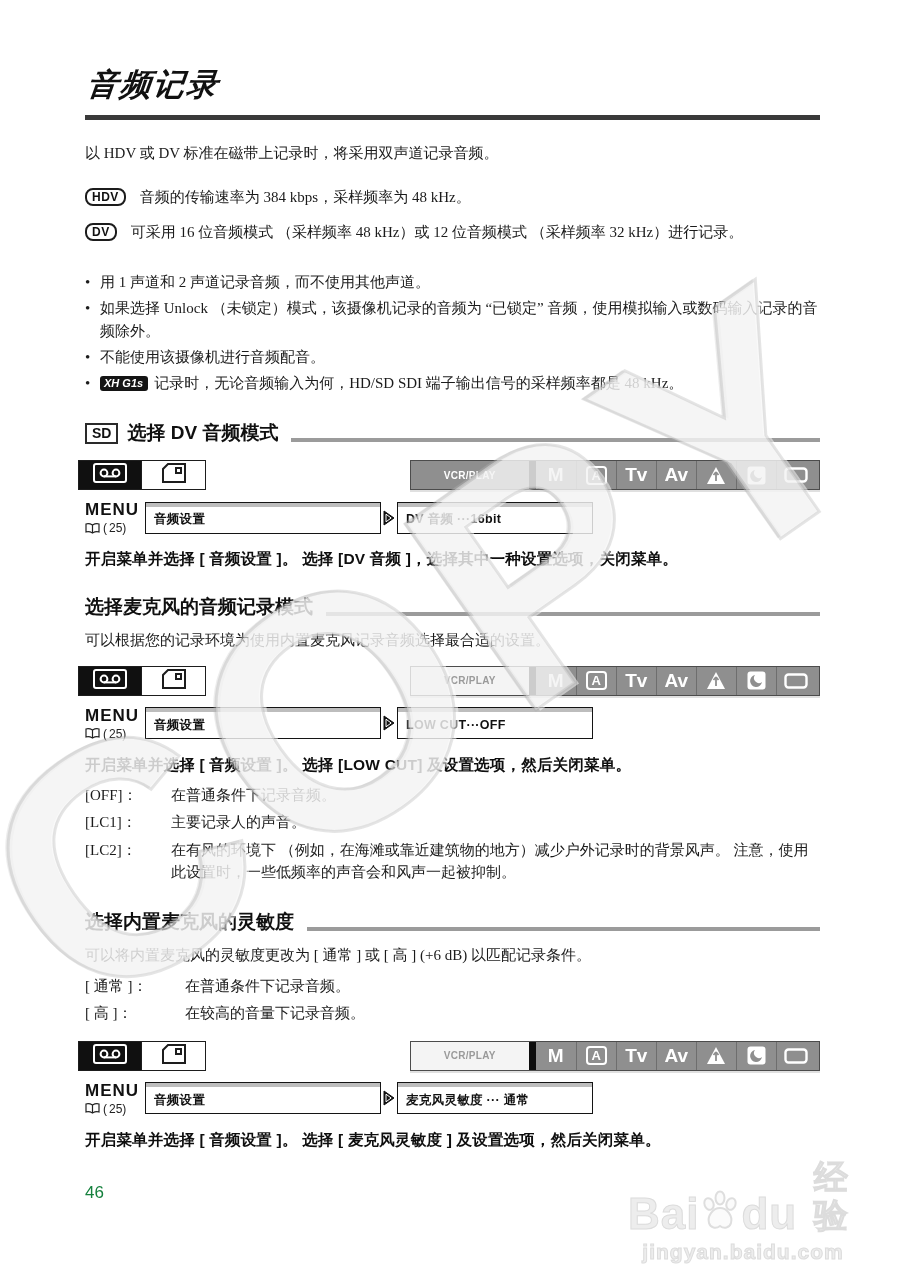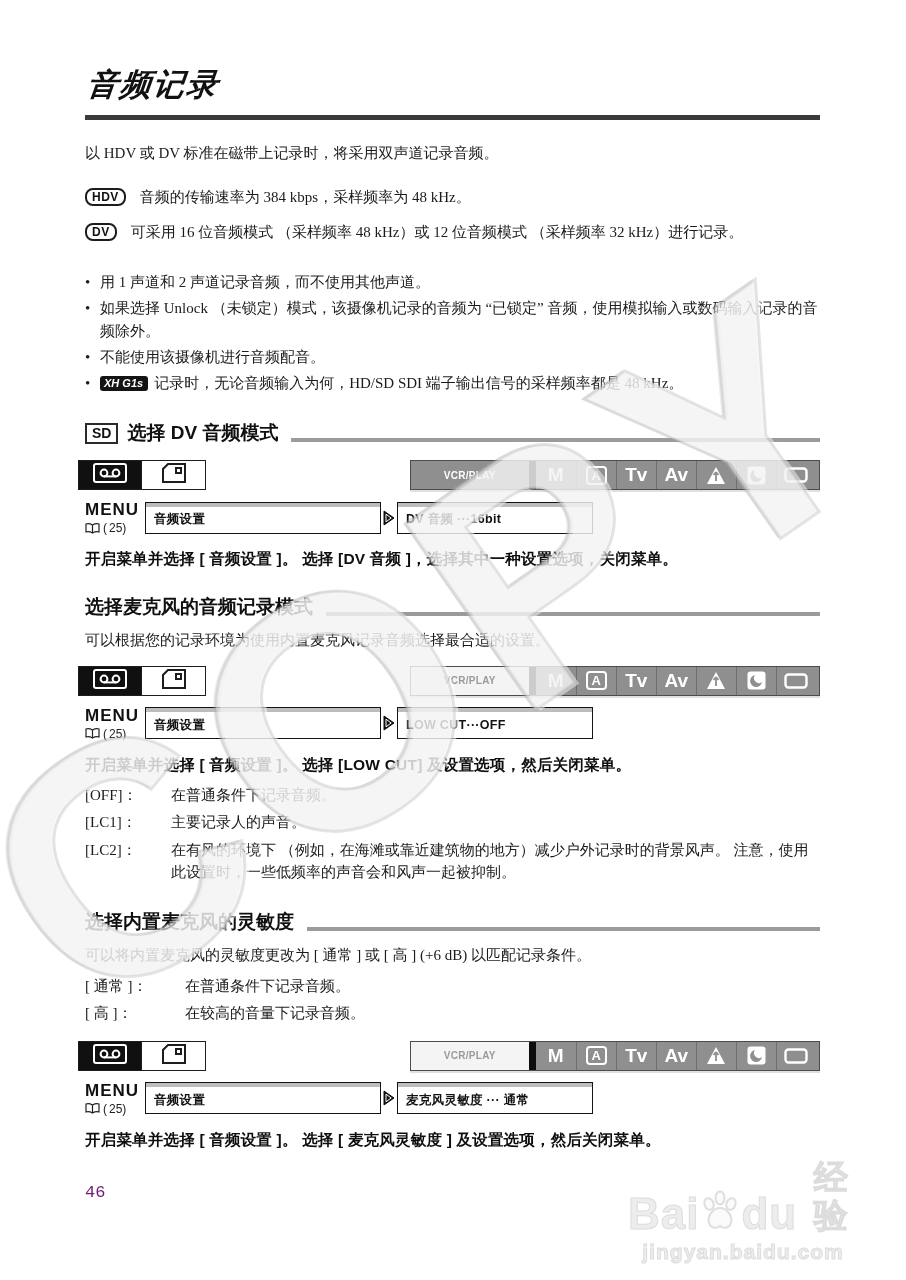--- a/index.html
+++ b/index.html
@@ -123,21 +123,21 @@
     transform:translate(-50%,-50%) rotate(-35deg);
     font-family:"Liberation Sans","DejaVu Sans",sans-serif;
     font-weight:bold; font-size:330px; letter-spacing:14px; text-align:center; line-height:400px;
     color:rgba(244,244,244,0.55);
     -webkit-text-stroke:3px rgba(170,170,170,0.30);
     text-shadow:3px 3px 0 rgba(255,255,255,0.5), -2px -2px 0 rgba(185,185,185,0.25);
     pointer-events:none;
   }
   .page-num{
     position:absolute; z-index:2; left:85px; top:1183px;
-    font-family:Liberation Mono, monospace; font-size:17px; color:#701a75;
+    font-family:Liberation Sans, sans-serif; font-size:17px; color:#15803d;
   }
   .brand{
     position:absolute; z-index:2; right:48px; top:1158px; width:230px;
     font-family:"Liberation Sans","DejaVu Sans",sans-serif; font-weight:bold;
     color:#ededed; -webkit-text-stroke:1px #dcdcdc; text-align:center;
     pointer-events:none;
   }
   .brand-row{ display:flex; align-items:flex-end; justify-content:flex-end; }
   .brand-name{ font-size:44px; line-height:40px; letter-spacing:1px; }
   .brand-paw{ margin:0 1px -2px 1px; }

